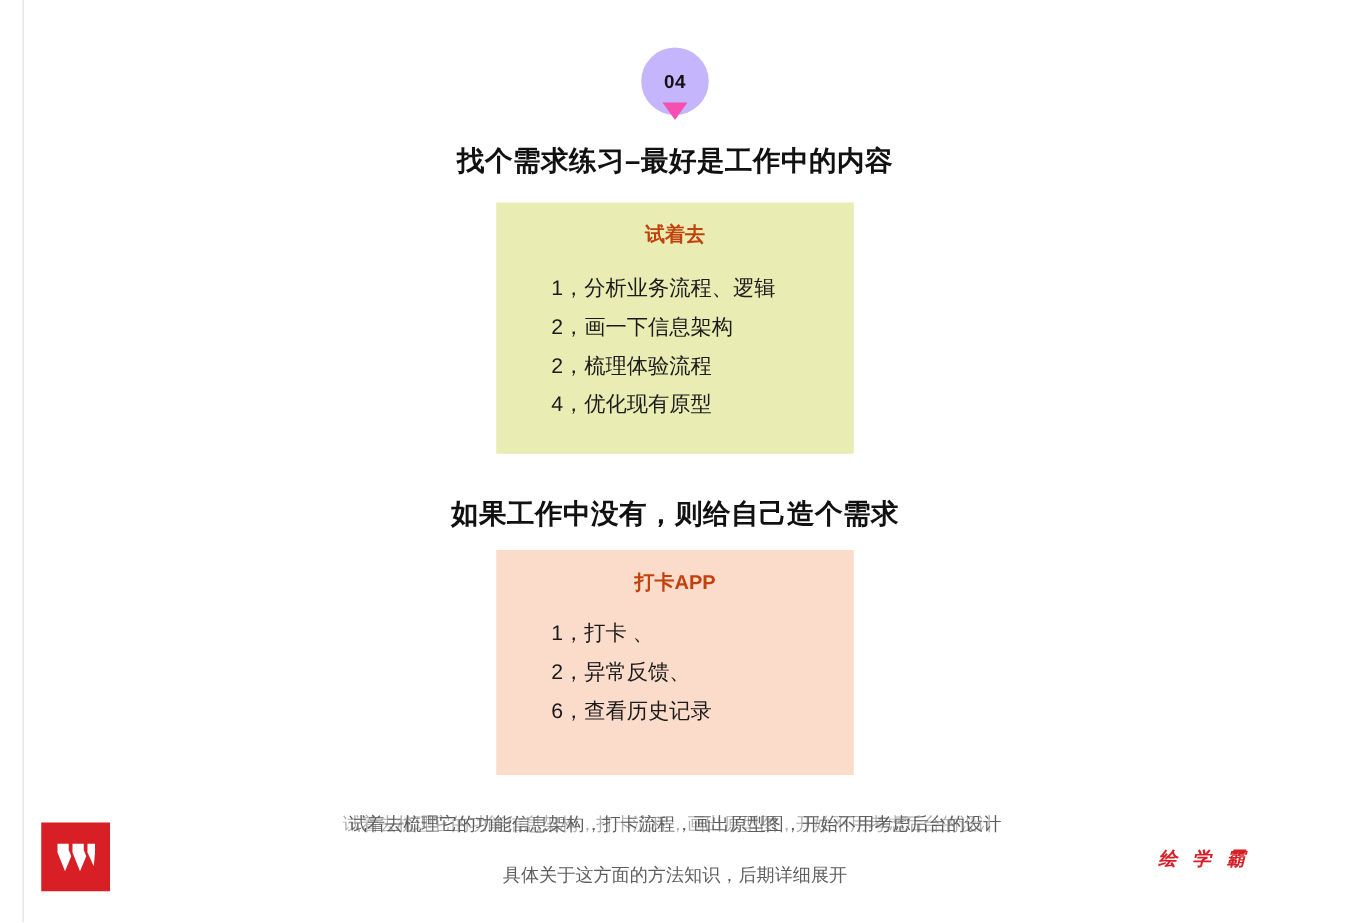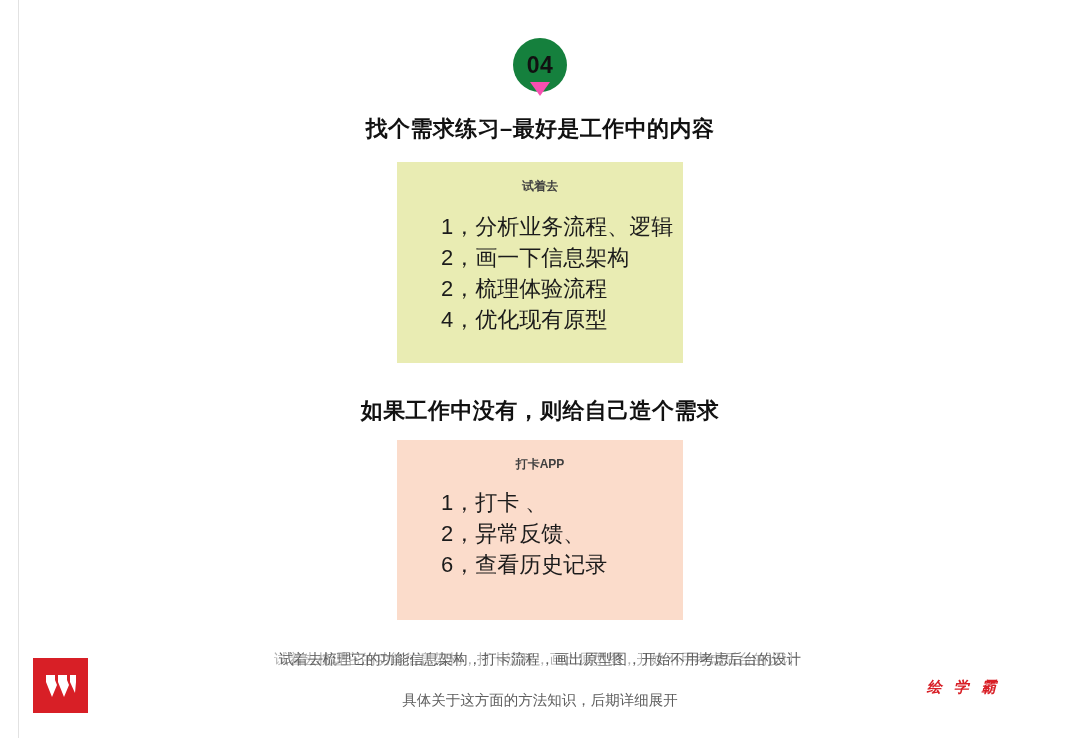--- a/index.html
+++ b/index.html
@@ -35,26 +35,26 @@
   }
 
   
   .badge {
     position: absolute;
     left: 513px;
     top: 38px;
     width: 54px;
     height: 54px;
     border-radius: 50%;
-    background: #15803d;
+    background: #c4b5fd;
     display: flex;
     align-items: center;
     justify-content: center;
     color: #111111;
-    font-size: 23px;
+    font-size: 15px;
     font-weight: bold;
     letter-spacing: 0.5px;
   }
   .badge-tail {
     position: absolute;
     left: 530px;
     top: 82px;
     width: 0;
     height: 0;
     border-left: 10px solid transparent;
@@ -88,32 +88,32 @@
     height: 201px;
     background: #e9ecb3;
   }
   .card-pink {
     top: 440px;
     height: 180px;
     background: #fbdccb;
   }
   .card-title {
     text-align: center;
-    font-size: 12px;
-    font-weight: bold;
-    color: #404040;
+    font-size: 16px;
+    font-weight: bold;
+    color: #c2410c;
     margin-bottom: 16px;
   }
   .card-list {
     margin: 0;
     padding: 0 0 0 44px;
     list-style: none;
   }
   .card-list li {
-    font-size: 22px;
+    font-size: 17px;
     line-height: 31px;
     color: #1b1b1b;
     white-space: pre;
   }
   .card-pink .card-title { margin-bottom: 14px; }
 
   
   .note {
     position: absolute;
     width: 1080px;

